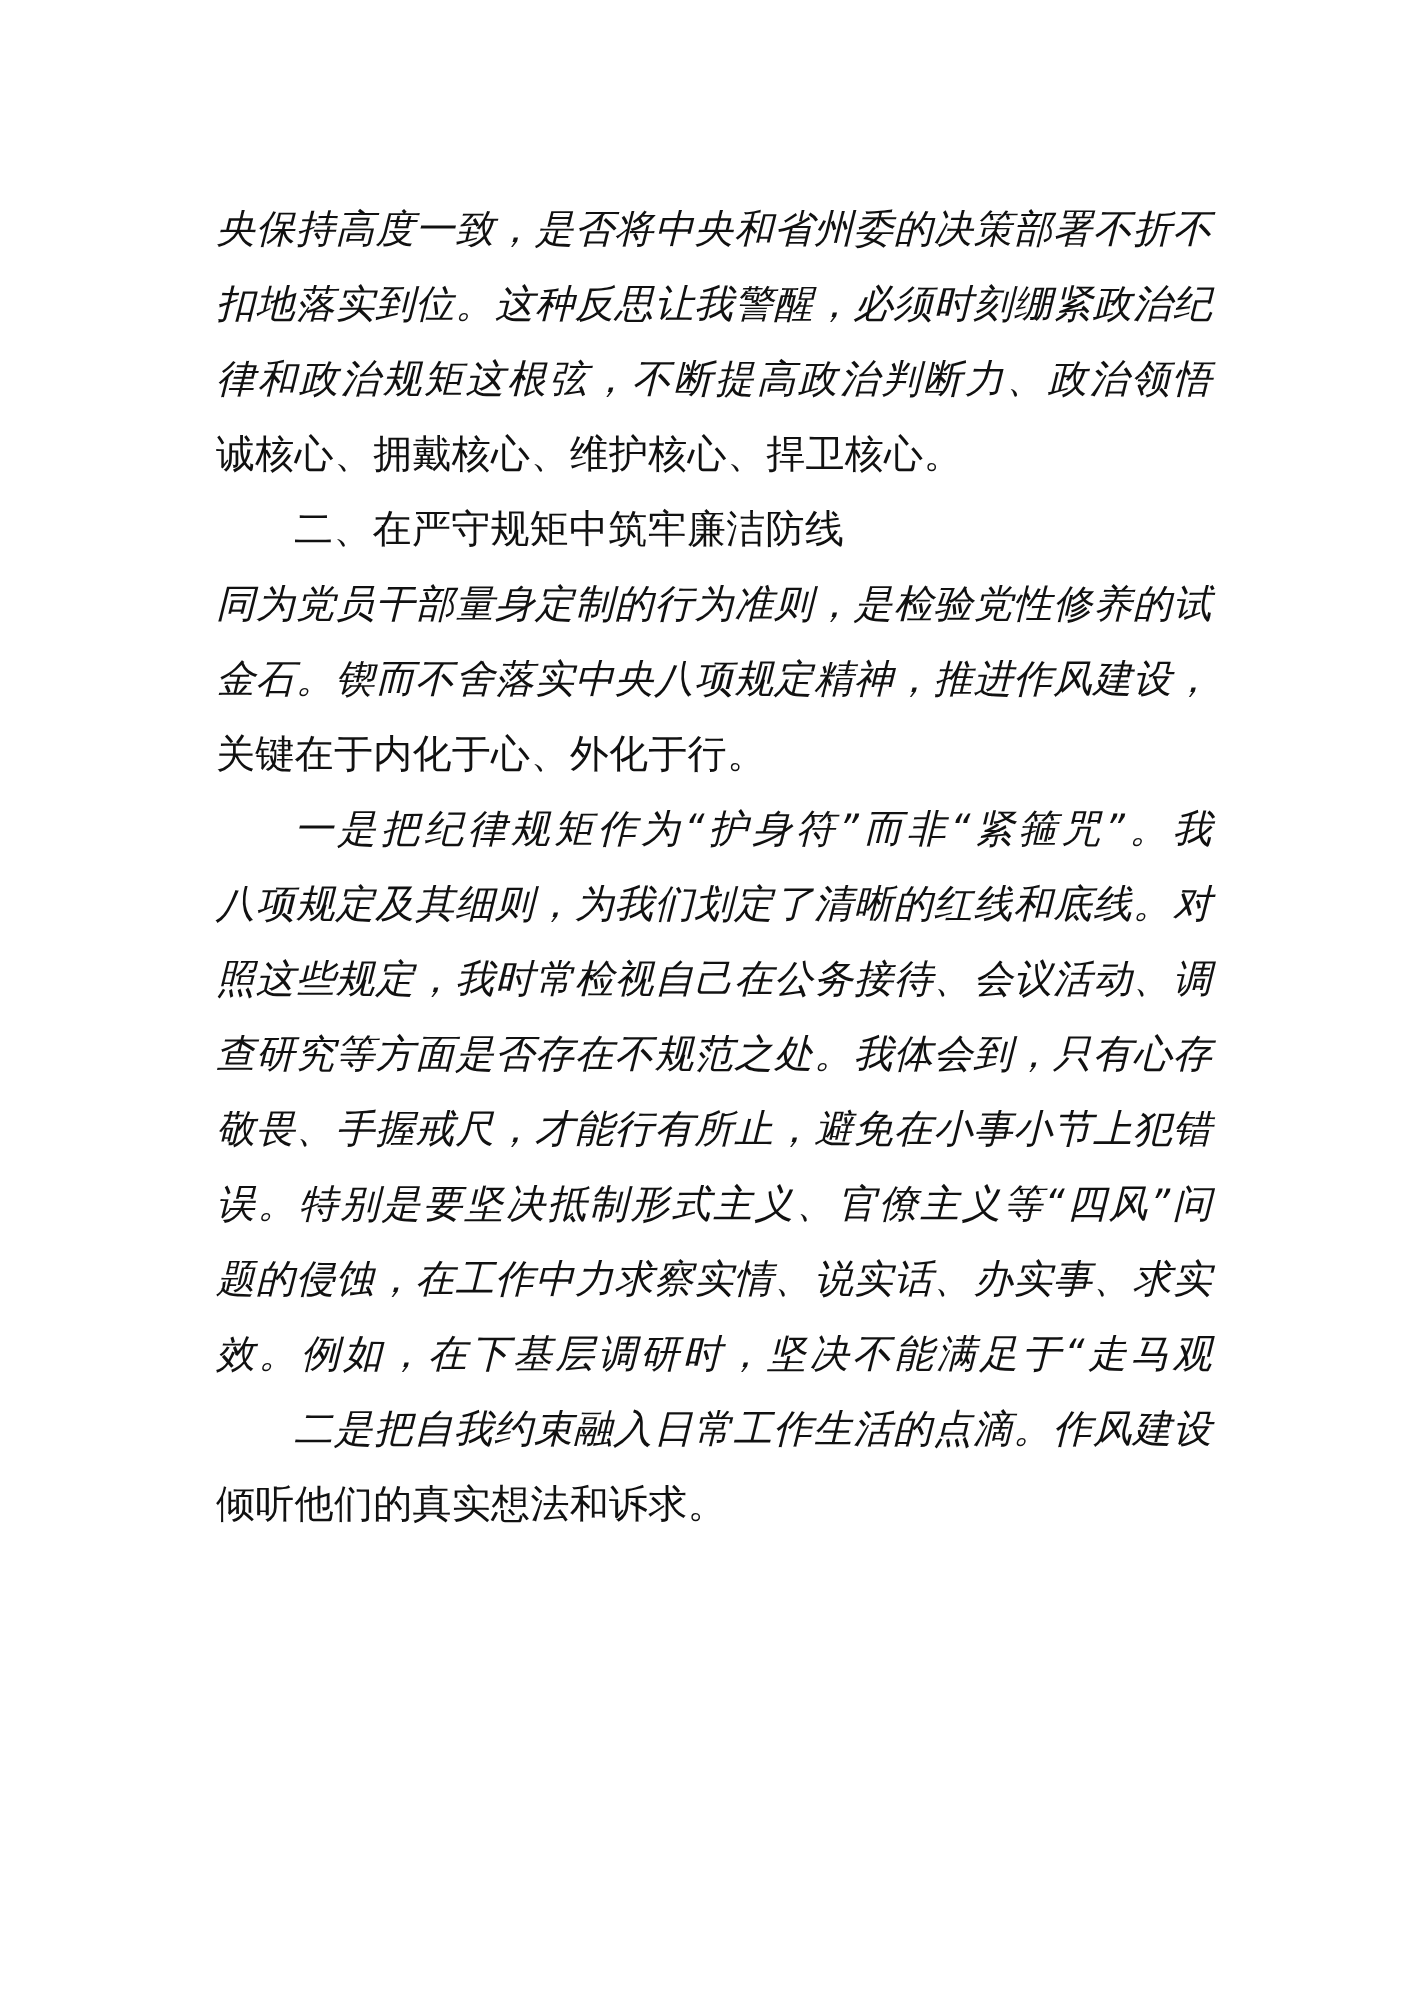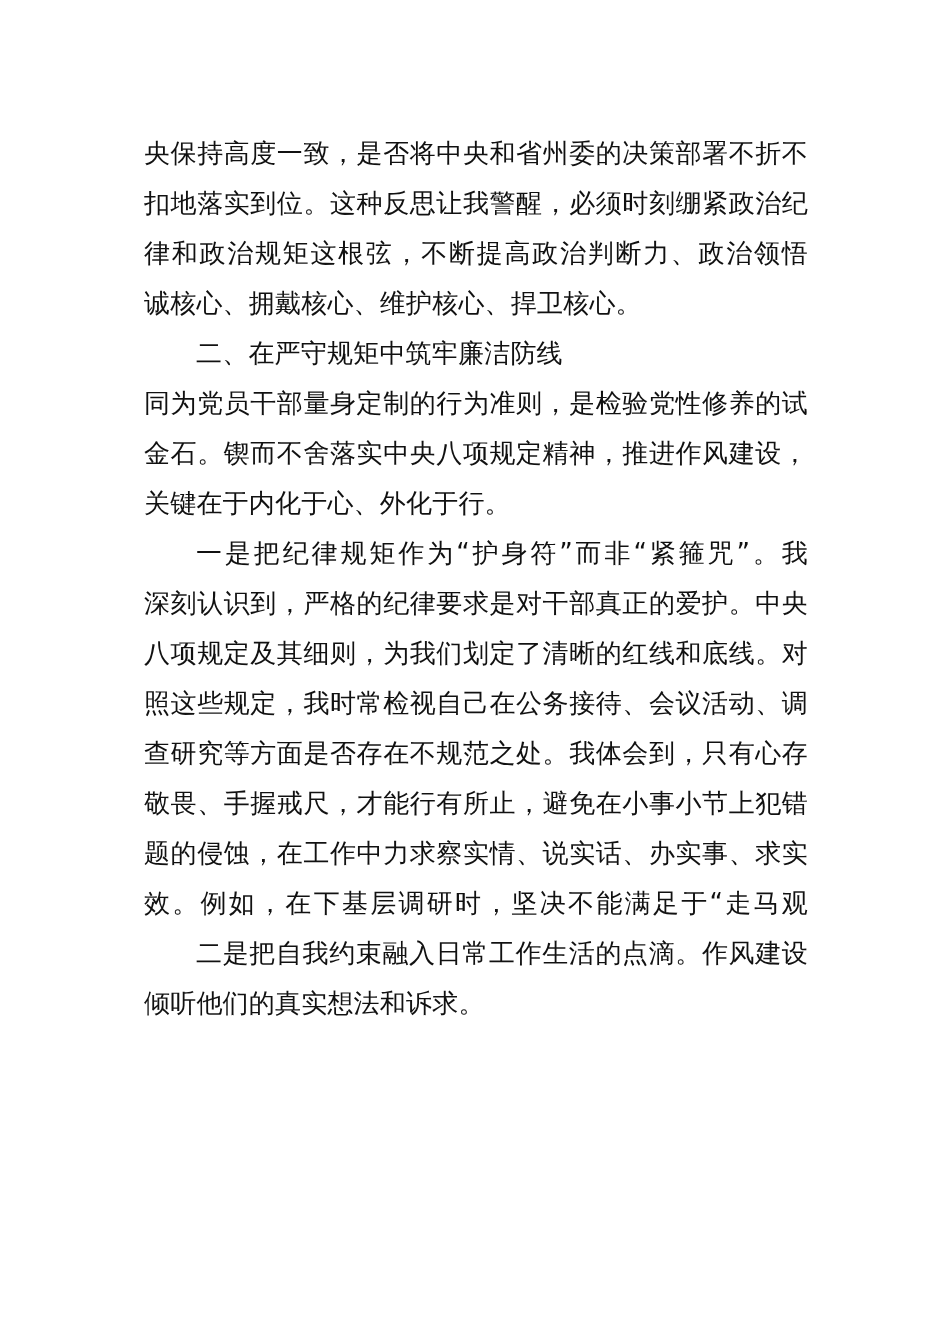--- a/index.html
+++ b/index.html
@@ -27,37 +27,38 @@
       font-size: 26px;
       white-space: nowrap;
       letter-spacing: 0.2px;
     }
     .indent {
       padding-left: 52px;
     }
     .line.justify {
       text-align: justify;
       text-align-last: justify;
+      font-style: italic;
     }
   </style>
 </head>
 <body>
 
 <div class="page">
   <div class="line justify">央保持高度一致，是否将中央和省州委的决策部署不折不</div>
   <div class="line justify">扣地落实到位。这种反思让我警醒，必须时刻绷紧政治纪</div>
   <div class="line justify">律和政治规矩这根弦，不断提高政治判断力、政治领悟</div>
   <div class="line">诚核心、拥戴核心、维护核心、捍卫核心。</div>
   <div class="line indent">二、在严守规矩中筑牢廉洁防线</div>
   <div class="line justify">同为党员干部量身定制的行为准则，是检验党性修养的试</div>
   <div class="line justify">金石。锲而不舍落实中央八项规定精神，推进作风建设，</div>
   <div class="line">关键在于内化于心、外化于行。</div>
   <div class="line indent justify">一是把纪律规矩作为“护身符”而非“紧箍咒”。我</div>
-  <div class="line justify">深刻认识到，严格的纪律要求是对干部真正的爱护。中央</div>
   <div class="line justify">八项规定及其细则，为我们划定了清晰的红线和底线。对</div>
   <div class="line justify">照这些规定，我时常检视自己在公务接待、会议活动、调</div>
   <div class="line justify">查研究等方面是否存在不规范之处。我体会到，只有心存</div>
   <div class="line justify">敬畏、手握戒尺，才能行有所止，避免在小事小节上犯错</div>
+  <div class="line justify">误。特别是要坚决抵制形式主义、官僚主义等“四风”问</div>
   <div class="line justify">题的侵蚀，在工作中力求察实情、说实话、办实事、求实</div>
   <div class="line justify">效。例如，在下基层调研时，坚决不能满足于“走马观</div>
   <div class="line indent justify">二是把自我约束融入日常工作生活的点滴。作风建设</div>
   <div class="line">倾听他们的真实想法和诉求。</div>
 </div>
 
 </body></html>

